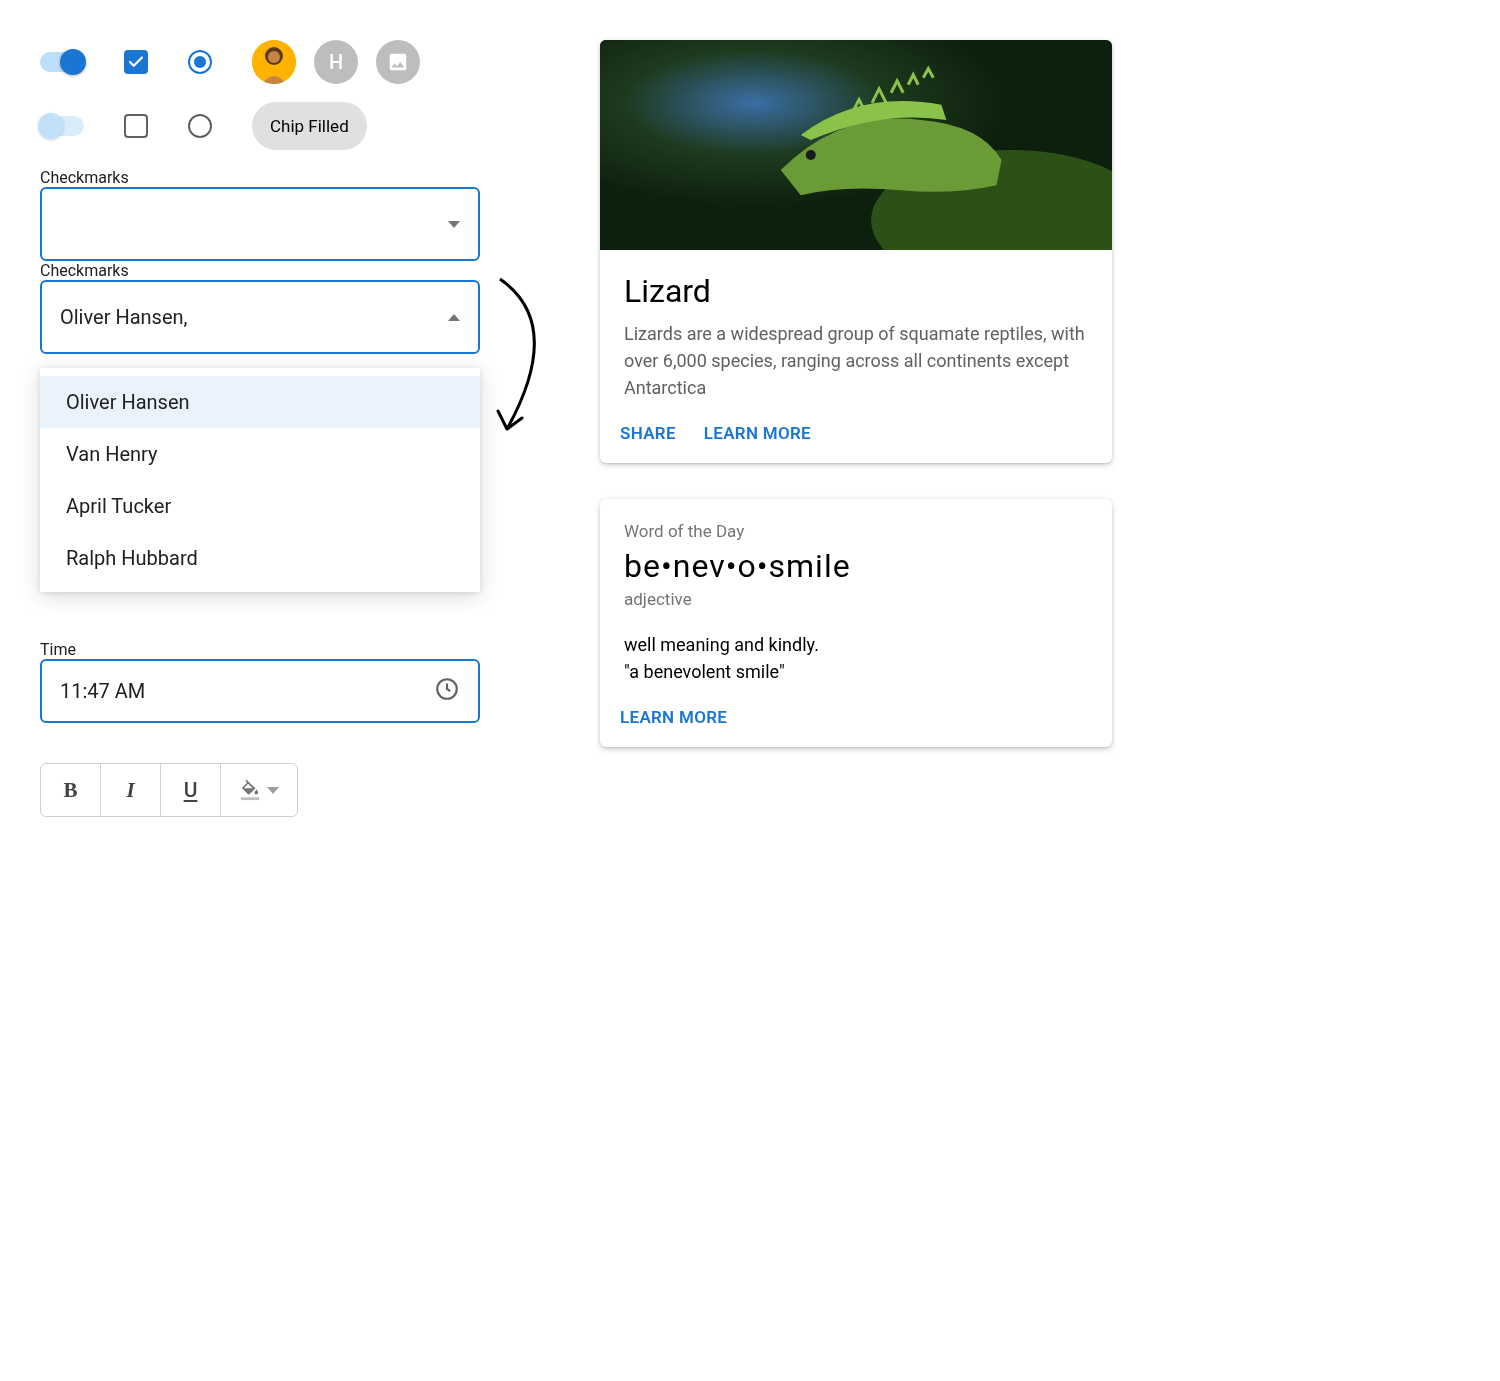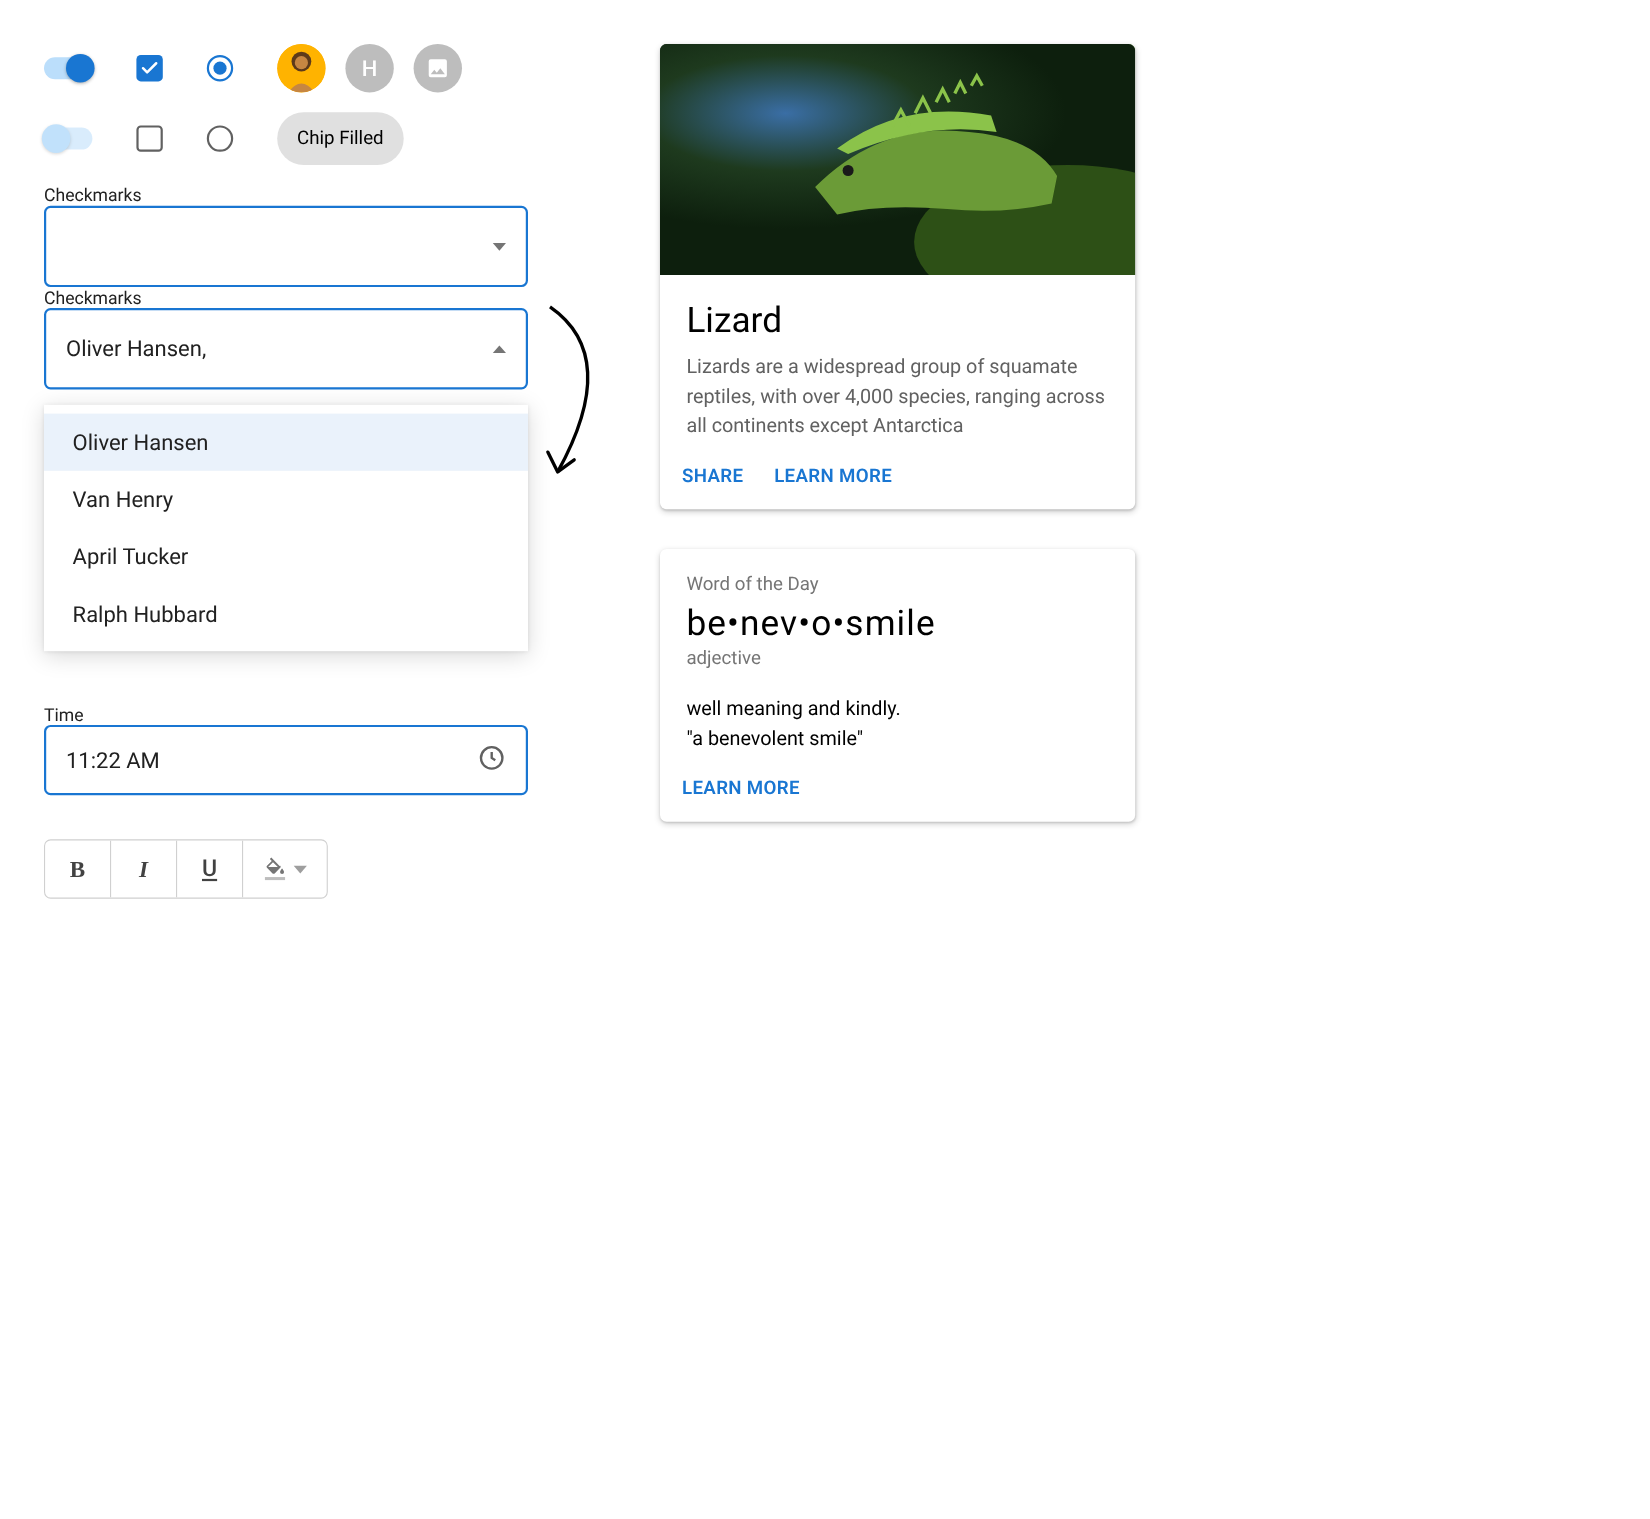--- a/index.html
+++ b/index.html
@@ -11,21 +11,21 @@
     color: #212121;
     width: 1500px;
   }
   .canvas {
     display: flex;
     gap: 120px;
     align-items: flex-start;
     position: relative;
   }
   .left-col { width: 440px; position: relative; }
-  .right-col { width: 432px; }
+  .right-col { width: 512px; }
 
   
   .controls-row { display: flex; align-items: center; gap: 40px; margin-bottom: 18px; }
 
   .switch {
     width: 44px; height: 20px; border-radius: 999px; position: relative; background: #bbdefb;
   }
   .switch .thumb {
     width: 26px; height: 26px; border-radius: 50%; background: #1976d2;
     position: absolute; top: -3px; right: -2px;
@@ -180,21 +180,21 @@
       <div class="menu-item selected">Oliver Hansen</div>
       <div class="menu-item">Van Henry</div>
       <div class="menu-item">April Tucker</div>
       <div class="menu-item">Ralph Hubbard</div>
     </div>
 
     
     <div class="field-wrap" style="margin-top:48px;">
       <span class="label">Time</span>
       <div class="outlined">
-        <span>11:22 AM</span>
+        <span>11:47 AM</span>
         <span class="clock-icon">
           <svg width="26" height="26" viewBox="0 0 24 24" fill="none" stroke="currentColor" stroke-width="2">
               <circle cx="12" cy="12" r="9"></circle>
               <path d="M12 7v5l3 2"></path>
             </svg>
         </span>
       </div>
     </div>
 
     
@@ -240,21 +240,21 @@
           <rect width="510" height="210" fill="url(#bg)"></rect>
           <ellipse cx="410" cy="180" rx="140" ry="70" fill="#2d5016"></ellipse>
           <path d="M180 130 Q 240 70 320 80 Q 380 85 400 120 L 395 145 Q 350 155 300 150 Q 240 145 200 155 Z" fill="#6b9b37"></path>
           <path d="M200 95 Q 260 50 340 65 L 345 80 Q 280 70 210 100 Z" fill="#8bc34a"></path>
           <path d="M250 75 l8-15 l8 15 m5-12 l7-14 l7 14 m5-10 l6-12 l6 12 m5-8 l5-10 l5 10 m5-7 l5-9 l5 9" stroke="#8bc34a" stroke-width="3" fill="none"></path>
           <circle cx="210" cy="115" r="5" fill="#1a1a1a"></circle>
         </svg>
       </div>
       <div class="card-body">
         <h2 class="card-title">Lizard</h2>
-        <p class="card-text">Lizards are a widespread group of squamate reptiles, with over 4,000 species, ranging across all continents except Antarctica</p>
+        <p class="card-text">Lizards are a widespread group of squamate reptiles, with over 6,000 species, ranging across all continents except Antarctica</p>
       </div>
       <div class="card-actions">
         <span class="action-btn">SHARE</span>
         <span class="action-btn">LEARN MORE</span>
       </div>
     </div>
 
     <div class="card">
       <div class="card-body">
         <div class="wotd-label">Word of the Day</div>

